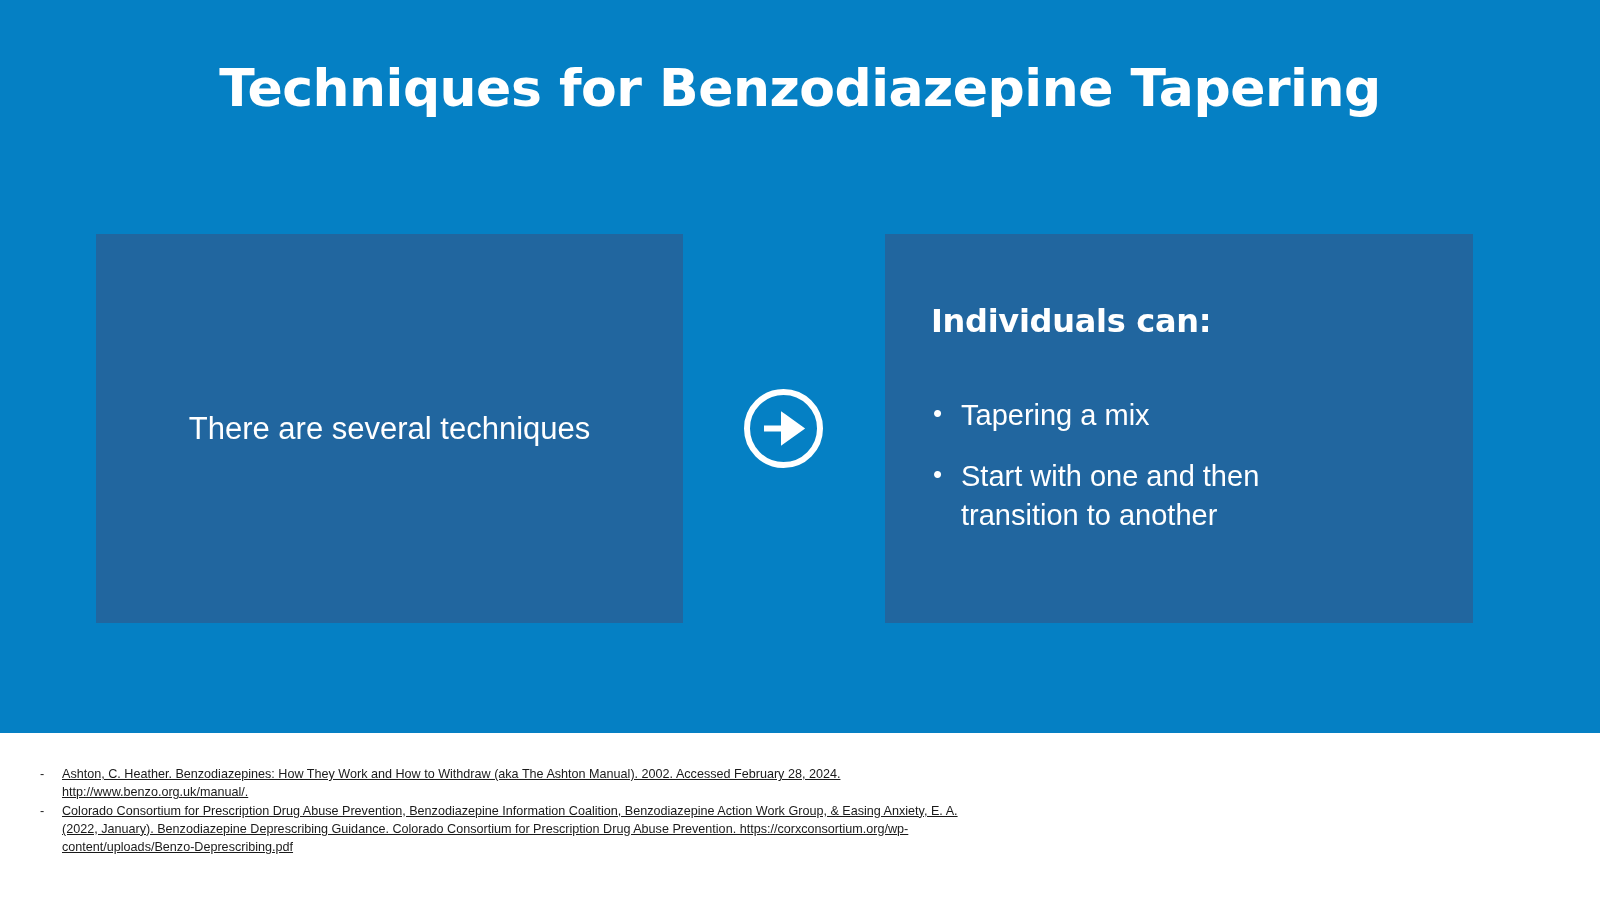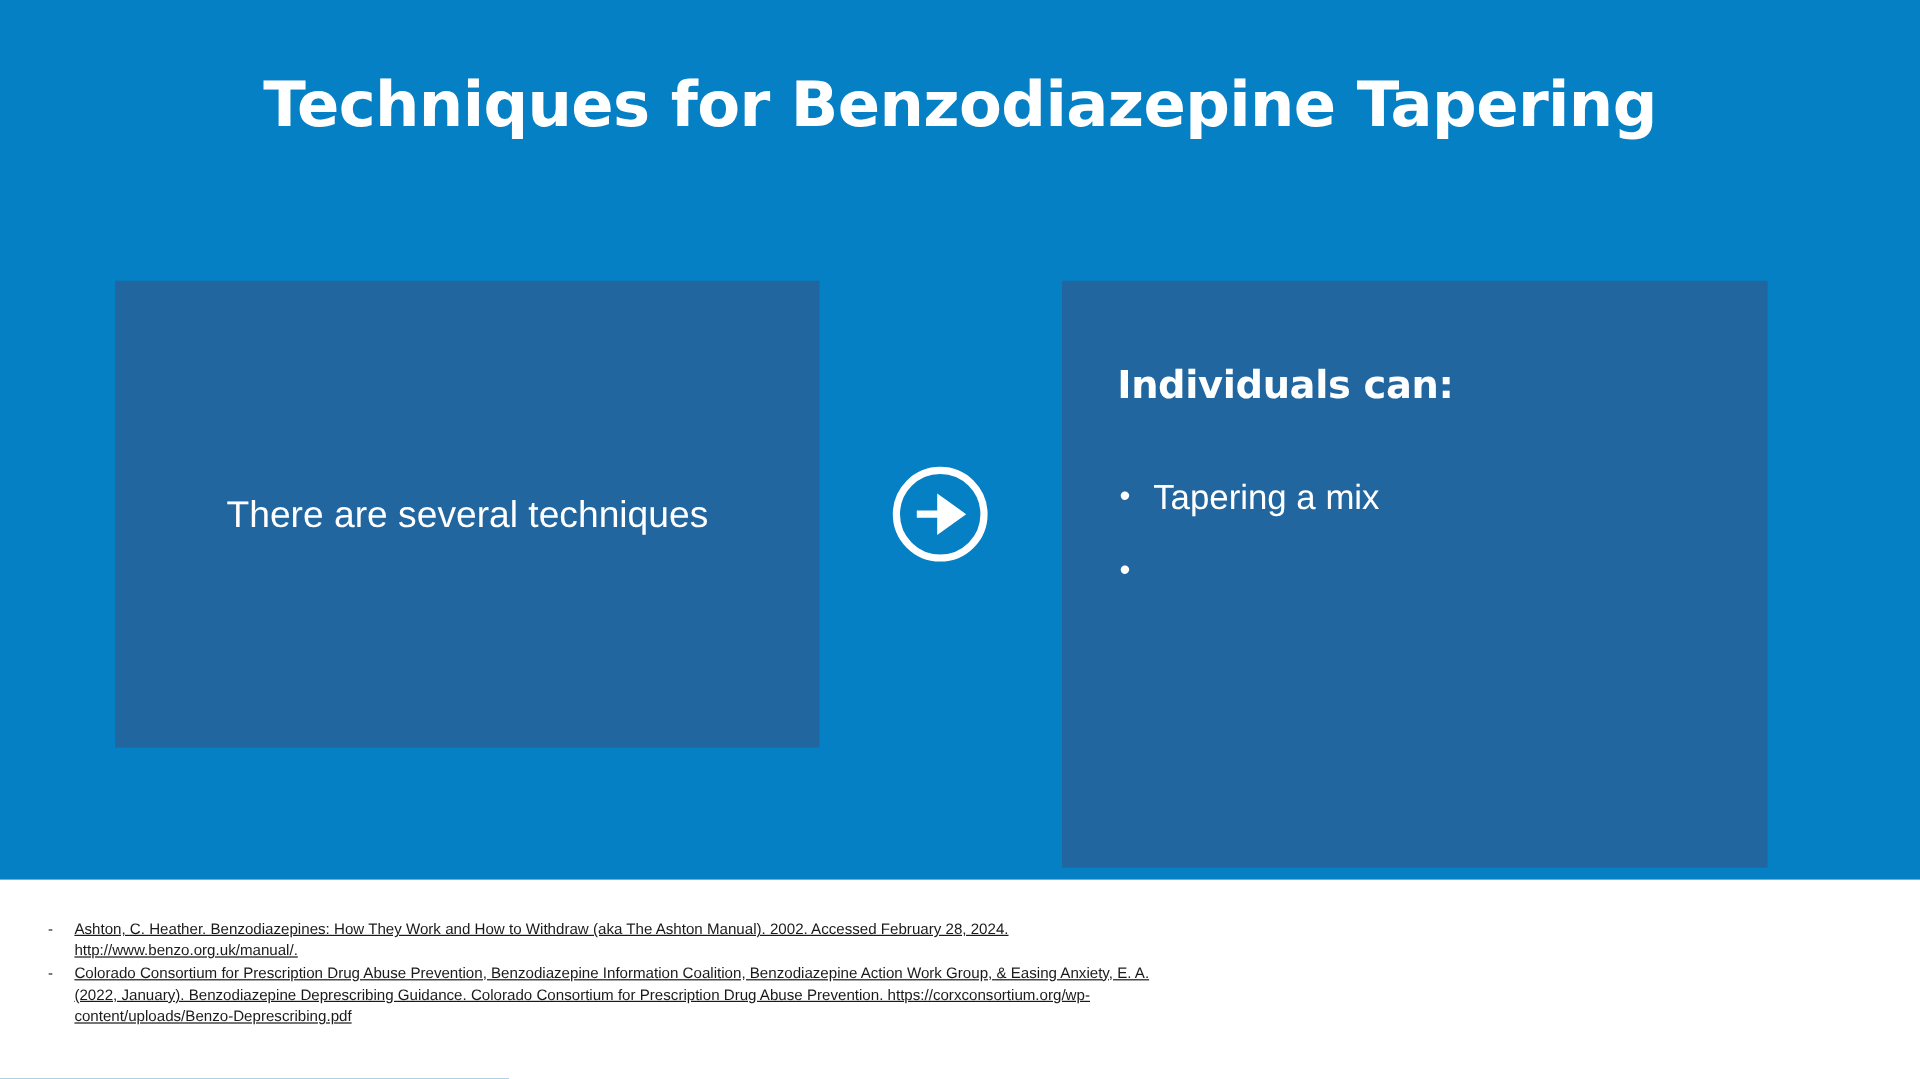--- a/index.html
+++ b/index.html
@@ -44,21 +44,21 @@
   .panel-left {
     left: 96px;
     top: 234px;
     width: 587px;
     height: 389px;
   }
   .panel-right {
     left: 885px;
     top: 234px;
     width: 588px;
-    height: 489px;
+    height: 389px;
   }
 
   .left-text {
     position: absolute;
     left: 0;
     top: 0;
     width: 100%;
     height: 100%;
     display: flex;
     align-items: center;
@@ -177,20 +177,21 @@
   <div class="panel panel-right">
     <div class="right-inner">
       <div class="right-heading">Individuals can:</div>
       <ul class="bullets">
         <li>
           <span class="dot">•</span>
           <span>Tapering a mix</span>
         </li>
         <li>
           <span class="dot">•</span>
+          <span>Start with one and then transition to another</span>
         </li>
       </ul>
     </div>
   </div>
 
   <div class="footer">
     <div class="refs">
       <div class="ref-row">
         <span class="ref-dash">-</span>
         <span class="ref-text">Ashton, C. Heather. Benzodiazepines: How They Work and How to Withdraw (aka The Ashton Manual). 2002. Accessed February 28, 2024. http://www.benzo.org.uk/manual/.</span>

